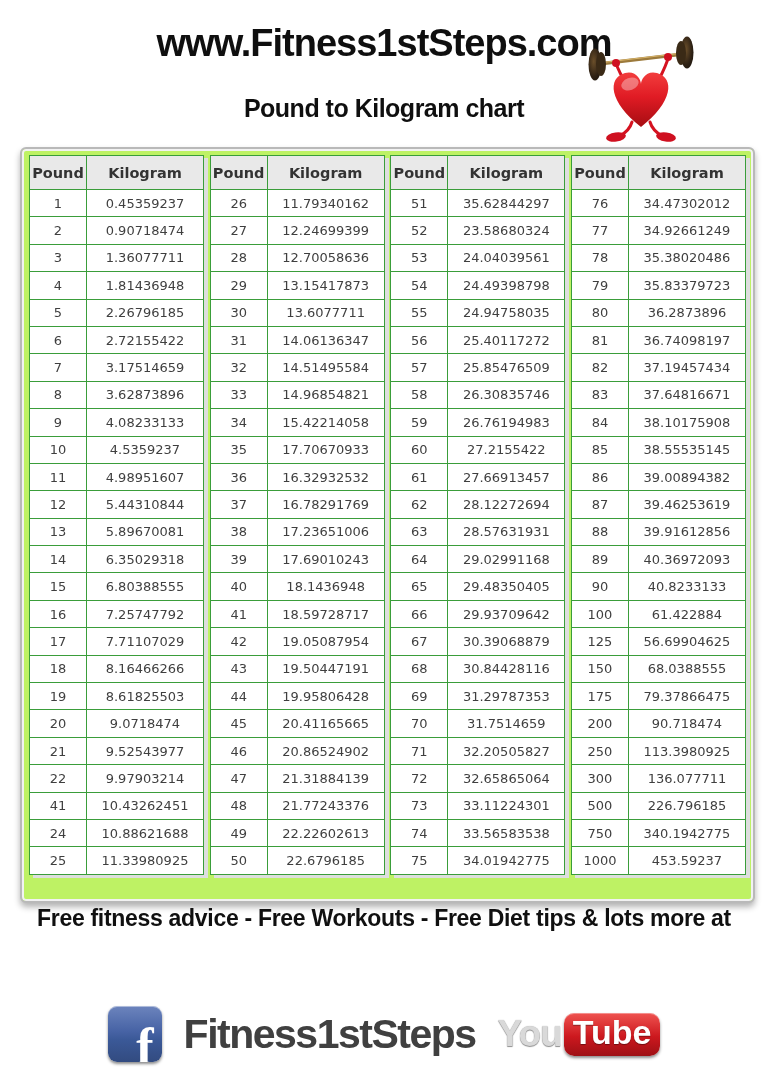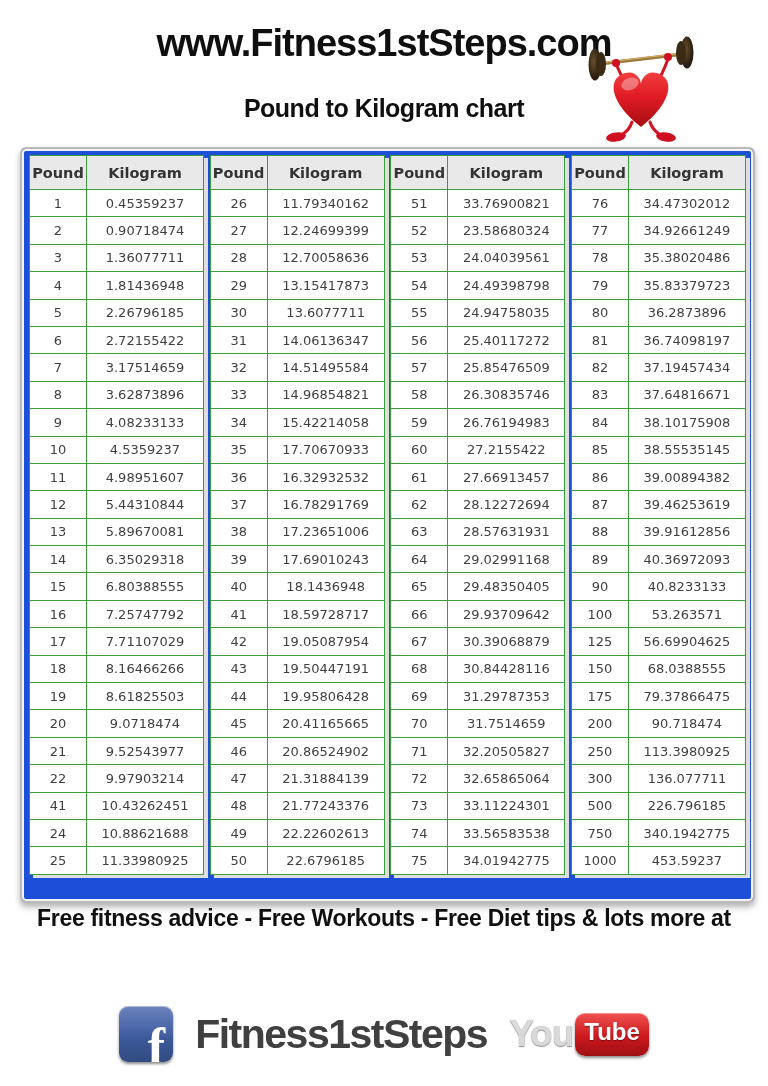--- a/index.html
+++ b/index.html
@@ -13,21 +13,21 @@
     font-size:38px;font-weight:bold;color:#0f0f0f;letter-spacing:-1px;
   }
   .mascot{position:absolute;top:32px;right:66px;width:122px;height:112px;}
   .chart-title{
     position:absolute;top:94px;left:0;width:100%;text-align:center;
     font-size:25px;font-weight:bold;color:#0f0f0f;letter-spacing:-0.5px;
   }
   
   .panel{
     position:absolute;left:20px;top:147px;width:735px;height:756px;
-    box-sizing:border-box;background:#1d4ed8;border:2px solid #b9b9b9;border-radius:6px;
+    box-sizing:border-box;background:#bef264;border:2px solid #b9b9b9;border-radius:6px;
     box-shadow:0 4px 6px rgba(0,0,0,0.30), inset 0 0 0 2px #f2f2f2;
     padding:6px 7px;display:flex;justify-content:space-between;align-items:flex-start;
   }
   table.conv{border-collapse:collapse;box-shadow:4px 3px 0 #dedede;background:#fff;}
   table.conv th, table.conv td{
     border:1.6px solid #3a9d3a;text-align:center;vertical-align:middle;padding:0 2px;
   }
   table.conv th{
     background:#e9e9e9;height:33px;
     font-family:"DejaVu Sans",sans-serif;font-size:14.5px;font-weight:bold;color:#333;
@@ -59,21 +59,21 @@
   }
   .social-name{
     font-size:41px;font-weight:bold;color:#404040;letter-spacing:-1.5px;
   }
   .yt{display:flex;align-items:center;cursor:pointer;}
   .yt-you{
     font-size:37px;font-weight:bold;color:#d9d9d9;letter-spacing:-1px;
     text-shadow:0 1px 1px #8f8f8f,0 0 1px #aaa;
   }
   .yt-tube{
-    margin-left:2px;font-size:24px;font-weight:bold;color:#fff;
+    margin-left:2px;font-size:34px;font-weight:bold;color:#fff;
     background:linear-gradient(#ef5350 0%,#cc181e 55%,#9e1015 100%);
     border-radius:10px;padding:2px 9px 7px;line-height:34px;
     box-shadow:0 2px 3px rgba(0,0,0,0.45), inset 0 1px 0 rgba(255,255,255,0.35);
     text-shadow:0 1px 1px rgba(0,0,0,0.4);
   }
 </style>
 </head>
 <body>
 
 <div class="site-title">www.Fitness1stSteps.com</div>
@@ -344,21 +344,21 @@
     <table class="conv">
       <thead>
         <tr>
           <th class="c-pound">Pound</th>
           <th class="c-kg">Kilogram</th>
         </tr>
       </thead>
       <tbody>
         <tr>
           <td>51</td>
-          <td>33.76900821</td>
+          <td>35.62844297</td>
         </tr>
         <tr>
           <td>52</td>
           <td>23.58680324</td>
         </tr>
         <tr>
           <td>53</td>
           <td>24.04039561</td>
         </tr>
         <tr>
@@ -514,21 +514,21 @@
         <tr>
           <td>89</td>
           <td>40.36972093</td>
         </tr>
         <tr>
           <td>90</td>
           <td>40.8233133</td>
         </tr>
         <tr>
           <td>100</td>
-          <td>53.263571</td>
+          <td>61.422884</td>
         </tr>
         <tr>
           <td>125</td>
           <td>56.69904625</td>
         </tr>
         <tr>
           <td>150</td>
           <td>68.0388555</td>
         </tr>
         <tr>

